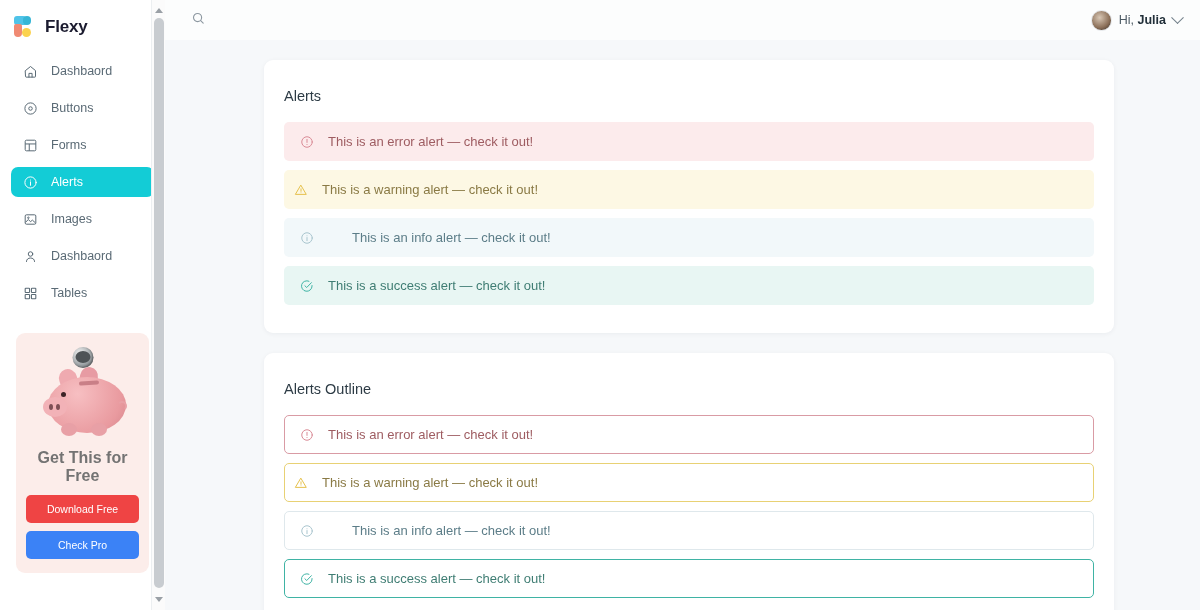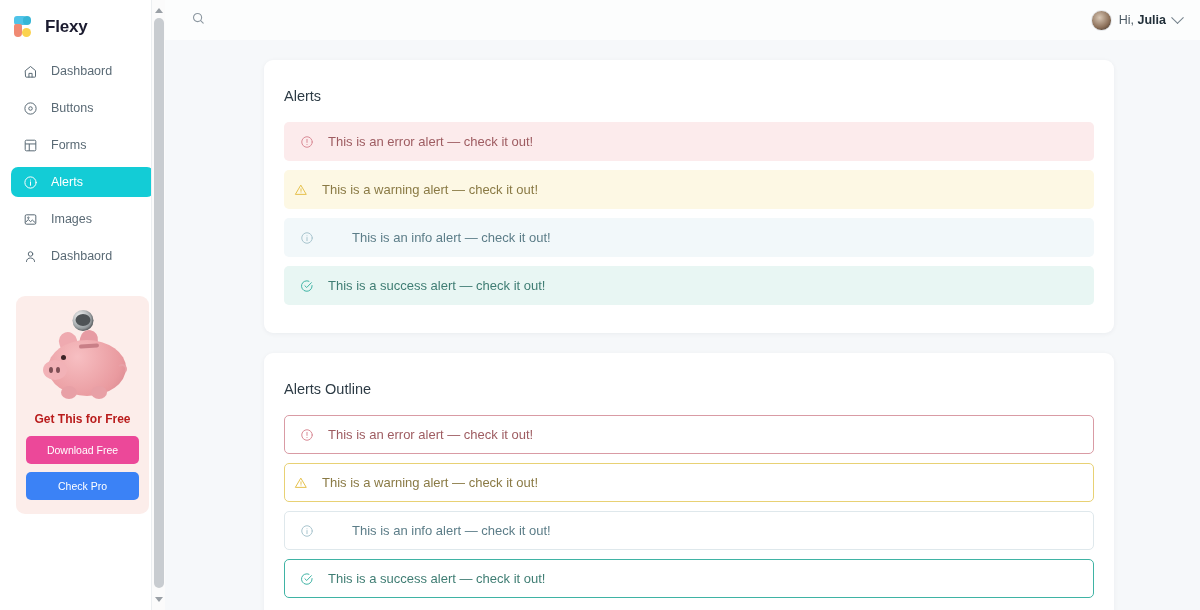--- a/index.html
+++ b/index.html
@@ -189,38 +189,38 @@
   }
   .pig .slot {
     position: absolute;
     left: 44px; top: 14px;
     width: 20px; height: 4px;
     border-radius: 3px;
     background: #c97f87;
     transform: rotate(-4deg);
   }
   .promo-title {
-    font-size: 12px;
+    font-size: 16px;
     font-weight: bold;
-    color: #b91c1c;
+    color: #737373;
     margin: 4px 0 10px 0;
   }
   .promo-btn {
     display: block;
     width: 100%;
     border: none;
     border-radius: 5px;
     padding: 8px 0;
     font-size: 10.5px;
     color: #ffffff;
     cursor: pointer;
     font-family: "Liberation Sans", sans-serif;
     margin-bottom: 8px;
   }
-  .promo-btn.cyan { background: #ec4899; }
+  .promo-btn.cyan { background: #ef4444; }
   .promo-btn.coral { background: #3b82f6; margin-bottom: 0; }
 
   
   .sb-scroll {
     position: absolute;
     right: 0; top: 0;
     width: 14px;
     height: 610px;
     background: #fbfbfb;
     border-left: 1px solid #eceff1;
@@ -407,20 +407,31 @@
         <div class="nav-item">
           <span class="nav-ico">
             <svg width="15" height="15" viewBox="0 0 24 24" fill="none" stroke="currentColor" stroke-width="1.6" stroke-linecap="round">
                 <circle cx="12" cy="8" r="3.6"></circle>
                 <path d="M5.5 20c0-3.6 2.9-5.6 6.5-5.6s6.5 2 6.5 5.6"></path>
               </svg>
           </span>
           <span>Dashbaord</span>
         </div>
 
+        <div class="nav-item">
+          <span class="nav-ico">
+            <svg width="15" height="15" viewBox="0 0 24 24" fill="none" stroke="currentColor" stroke-width="1.7">
+                <rect x="3.5" y="3.5" width="7" height="7" rx="1"></rect>
+                <rect x="13.5" y="3.5" width="7" height="7" rx="1"></rect>
+                <rect x="3.5" y="13.5" width="7" height="7" rx="1"></rect>
+                <rect x="13.5" y="13.5" width="7" height="7" rx="1"></rect>
+              </svg>
+          </span>
+          <span>Tables</span>
+        </div>
 
       </nav>
 
       <div class="promo">
         <div class="pig-wrap">
           <div class="coin"></div>
           <div class="pig">
             <span class="ear1"></span>
               <span class="ear2"></span>
             <span class="body"></span>

